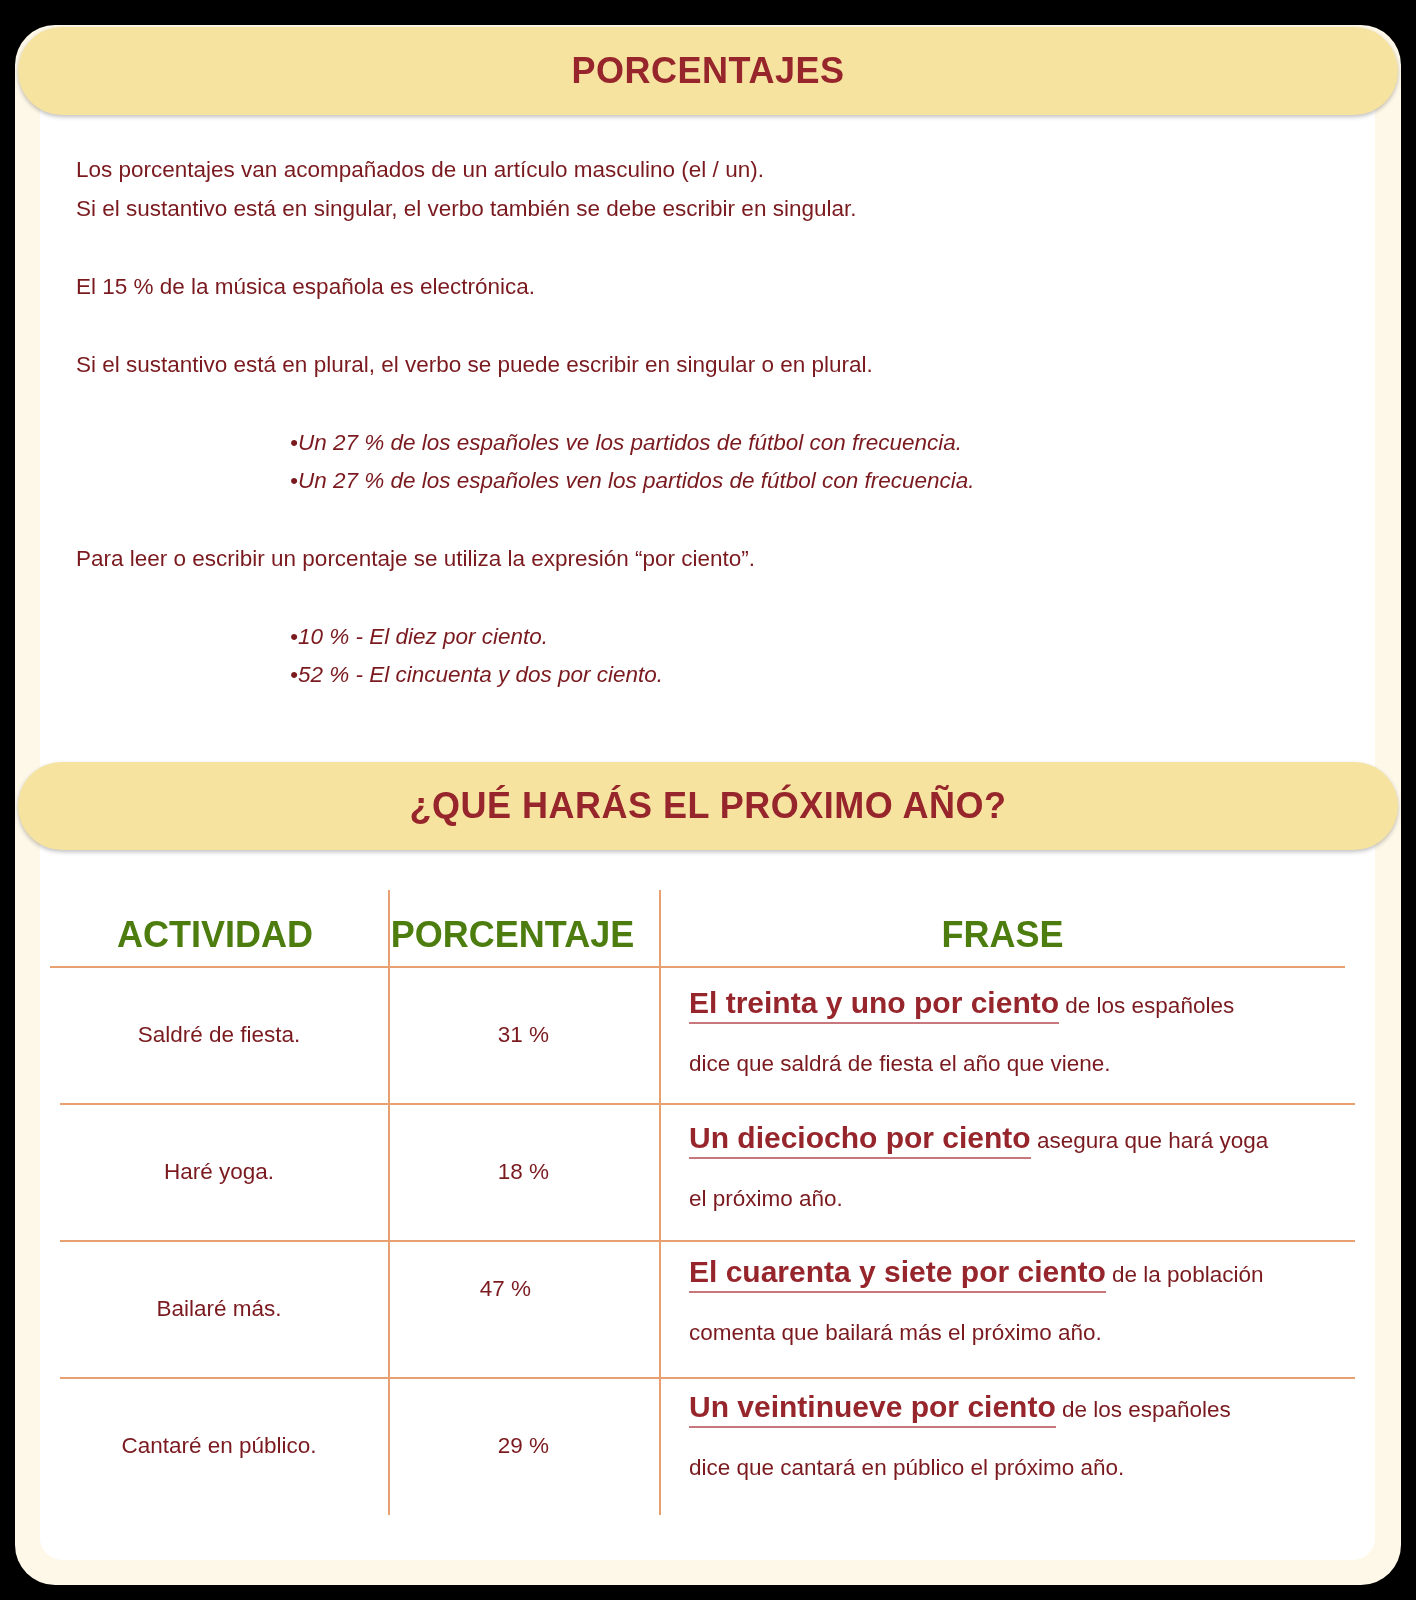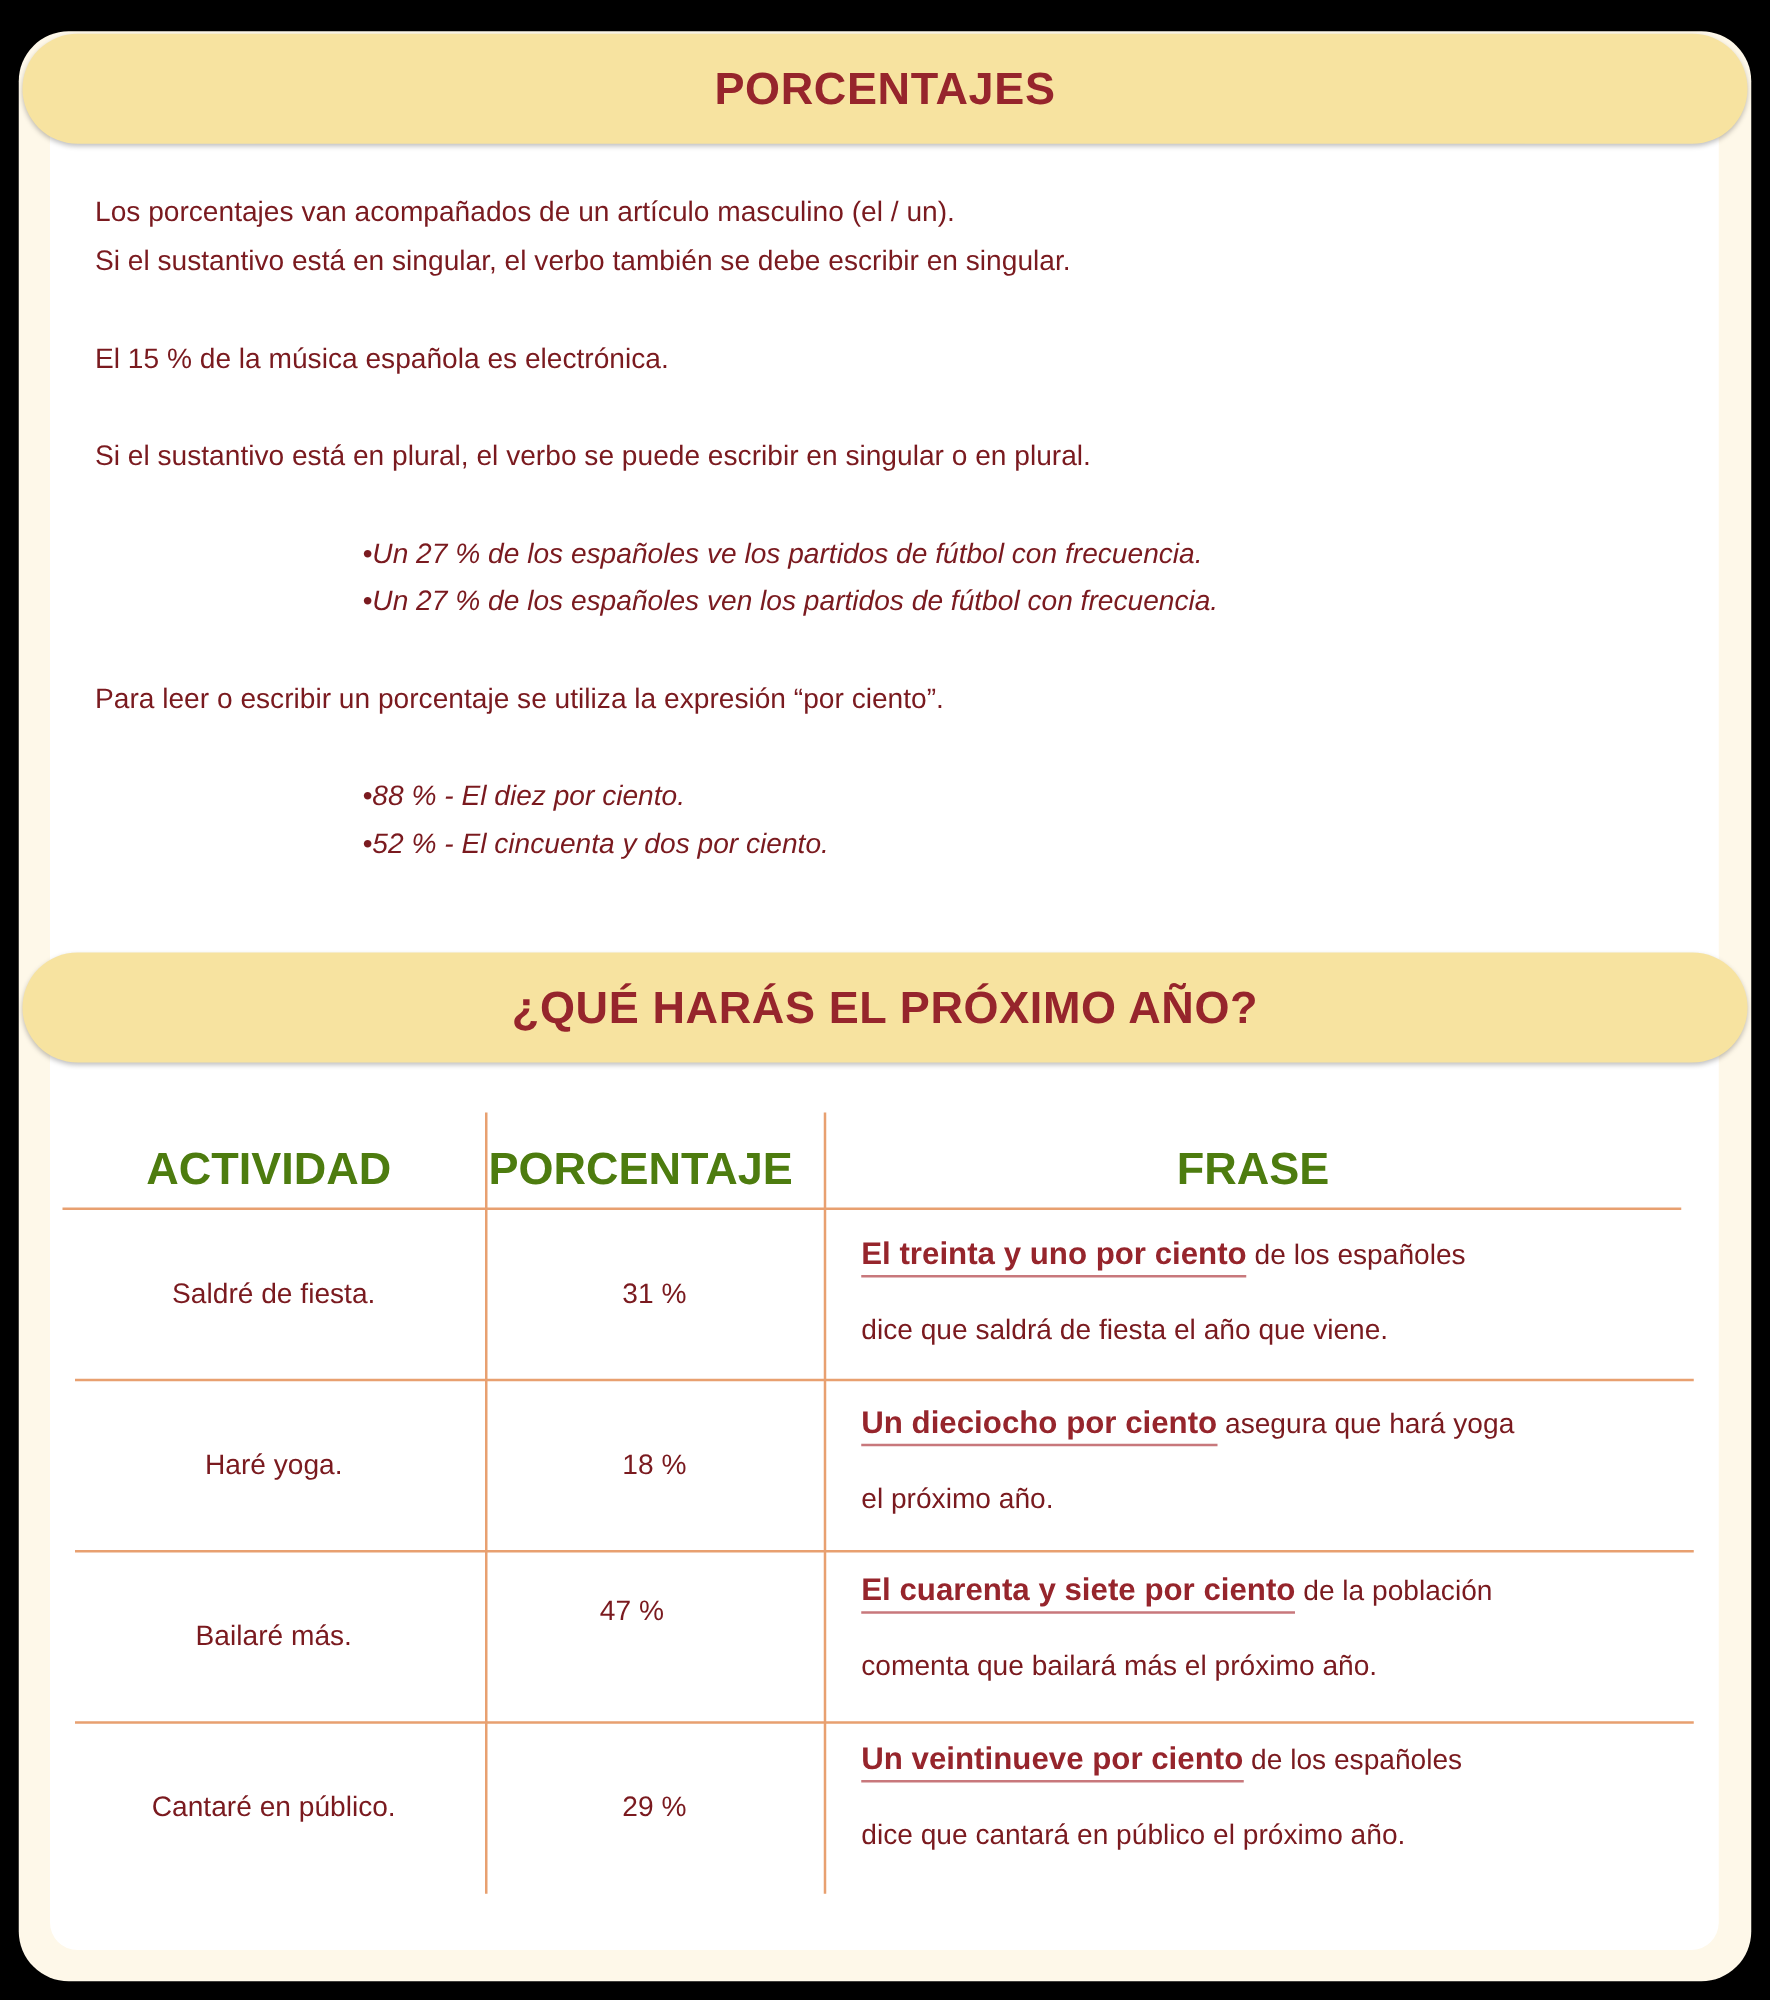--- a/index.html
+++ b/index.html
@@ -29,41 +29,41 @@
   .bullet { position: absolute; left: 290px; font-size: 22.5px; white-space: nowrap; line-height: 39px; font-style: italic; }
 
   .table { position: absolute; left: 50px; top: 905px; width: 1310px; height: 625px; }
   .th { position: absolute; top: 0; height: 60px; display: flex; align-items: center; justify-content: center;
         font-weight: bold; font-size: 36px; color: #4d7c0f; }
   .vline { position: absolute; width: 1.5px; background: #e8a070; }
   .hline { position: absolute; height: 1.5px; background: #e8a070; }
   .cell { position: absolute; display: flex; align-items: center; justify-content: center; font-size: 22.5px; color: #7a1a1f; }
   .frase { position: absolute; left: 639px; font-size: 22.5px; color: #7a1a1f; white-space: nowrap; }
   .frase .l1 { height: 40px; line-height: 40px; }
-  .frase .bold { font-weight: bold; color: #96252c; font-size: 25px; border-bottom: 2px solid #c8787c; padding-bottom: 3px; }
+  .frase .bold { font-weight: bold; color: #96252c; font-size: 30px; border-bottom: 2px solid #c8787c; padding-bottom: 3px; }
   .frase .l2 { margin-top: 26px; line-height: 30px; }
 </style>
 </head>
 <body>
 
 <div class="card"></div>
 <div class="inner"></div>
 
 <div class="banner b1">
   <span>PORCENTAJES</span>
 </div>
 
 <div class="text" style="left:76px; top:150px;">Los porcentajes van acompañados de un artículo masculino (el / un).</div>
 <div class="text" style="left:76px; top:189px;">Si el sustantivo está en singular, el verbo también se debe escribir en singular.</div>
 <div class="text" style="left:76px; top:267px;">El 15 % de la música española es electrónica.</div>
 <div class="text" style="left:76px; top:345px;">Si el sustantivo está en plural, el verbo se puede escribir en singular o en plural.</div>
 <div class="bullet" style="top:423px;">•Un 27 % de los españoles ve los partidos de fútbol con frecuencia.</div>
 <div class="bullet" style="top:461px;">•Un 27 % de los españoles ven los partidos de fútbol con frecuencia.</div>
 <div class="text" style="left:76px; top:539px;">Para leer o escribir un porcentaje se utiliza la expresión “por ciento”.</div>
-<div class="bullet" style="top:617px;">•88 % - El diez por ciento.</div>
+<div class="bullet" style="top:617px;">•10 % - El diez por ciento.</div>
 <div class="bullet" style="top:655px;">•52 % - El cincuenta y dos por ciento.</div>
 
 <div class="banner b2">
   <span>¿QUÉ HARÁS EL PRÓXIMO AÑO?</span>
 </div>
 
 <div class="table">
   <div class="th" style="left:0; width:330px;">ACTIVIDAD</div>
   <div class="th" style="left:330px; width:265px;">PORCENTAJE</div>
   <div class="th" style="left:595px; width:715px;">FRASE</div>

